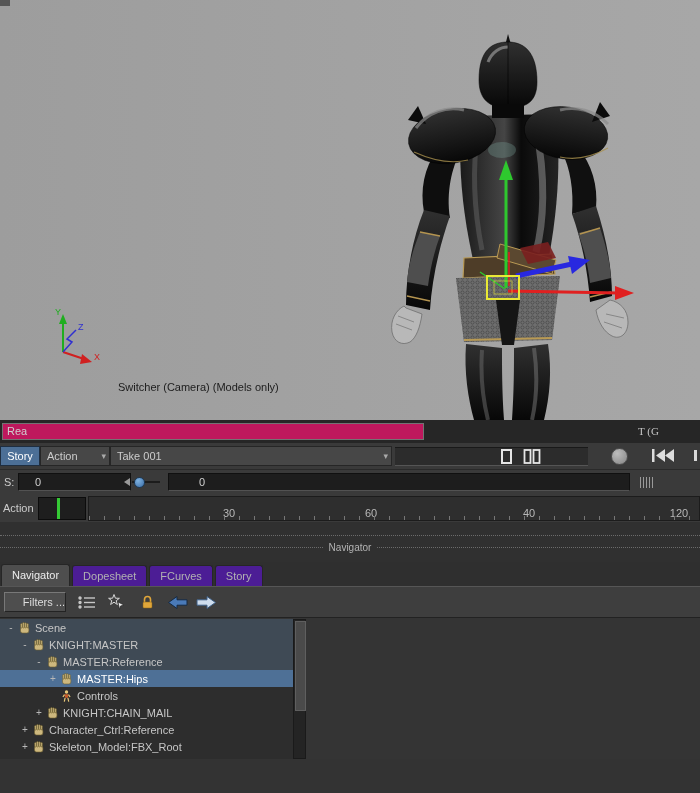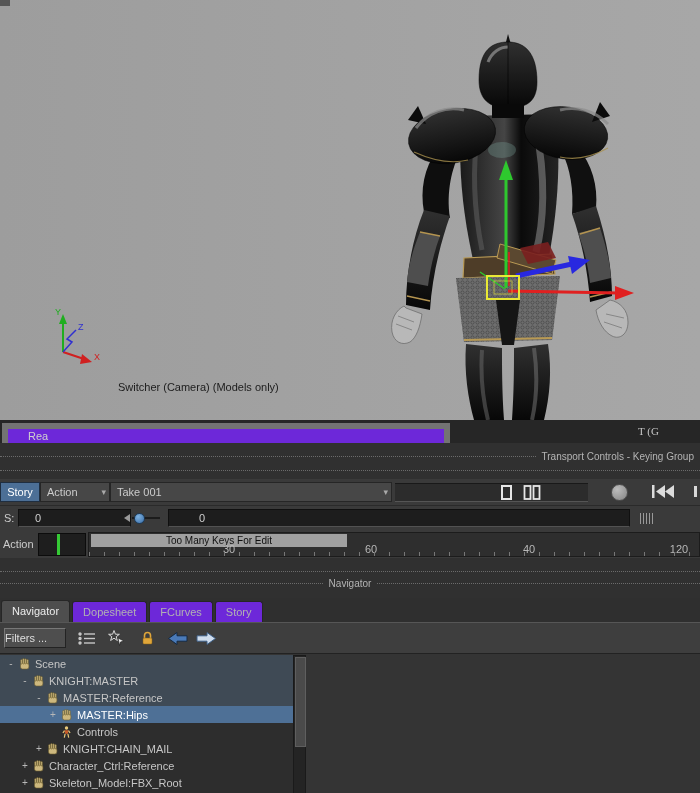--- a/index.html
+++ b/index.html
@@ -7,22 +7,22 @@
        font-family:"Liberation Sans",sans-serif;font-size:11px;color:#c8c8c8;user-select:none;}
 
   
   .viewport{position:relative;height:420px;background:linear-gradient(to right,#9d9d9d,#a7a7a7);overflow:hidden;}
   .viewport::before{content:"";position:absolute;left:0;top:0;width:10px;height:6px;background:#565656;}
   .viewport svg{position:absolute;left:0;top:0;}
   .vp-caption{position:absolute;left:118px;top:381px;color:#1c1c1c;font-size:11px;}
 
   
   .field-row{position:relative;height:23px;background:#262626;}
-  .left-field{position:absolute;left:2px;top:3px;width:416px;height:15px;background:#6d28d9;
-              border:6px solid #737373;color:#cfcfcf;line-height:15px;padding-left:20px;}
+  .left-field{position:absolute;left:2px;top:3px;width:416px;height:15px;background:#be185d;
+              border:1px solid #737373;color:#cfcfcf;line-height:15px;padding-left:4px;}
   .right-lbl{position:absolute;left:638px;top:5px;color:#c6c6c6;font-family:Liberation Serif, serif;}
 
   
   .sep-block{position:relative;background:#303030;}
   .sep-transport{height:36px;}
   .sep-navigator{height:40px;}
   .dotline{border-top:1px dotted #6b6b6b;height:0;flex:1;}
   .dotline.full{position:absolute;left:0;right:0;}
   .sep-row{position:absolute;left:0;right:0;display:flex;align-items:center;}
   .sep-label{font-size:10px;color:#b4b4b4;margin:0 6px;white-space:nowrap;}
@@ -67,28 +67,28 @@
   .playhead{position:absolute;left:18px;top:0;width:3px;height:100%;background:#35c935;}
   .ruler{position:absolute;left:88px;top:1px;width:610px;height:23px;background:#2e2e2e;border:1px solid #1c1c1c;}
   .ruler::after{content:"";position:absolute;left:0;right:0;bottom:0;height:4px;
                 background:repeating-linear-gradient(to right,#777 0 1px,transparent 1px 15px);}
   .keys-band{position:absolute;left:2px;top:1px;width:256px;height:13px;background:#a0a0a0;color:#101010;
              font-size:10px;text-align:center;line-height:13px;}
   .tick-label{position:absolute;bottom:1px;width:36px;text-align:center;color:#b8b8b8;font-size:11px;}
 
   
   .tab-bar{position:relative;height:24px;background:#2f2f2f;display:flex;align-items:flex-end;padding-left:1px;}
-  .tab{height:20px;line-height:20px;padding:0 10px;background:#6d28d9;color:#b2b2b2;margin-right:2px;
+  .tab{height:20px;line-height:20px;padding:0 10px;background:#4c1d95;color:#b2b2b2;margin-right:2px;
        border:1px solid #262626;border-bottom:none;border-radius:3px 3px 0 0;}
   .tab.active{background:#4e4e4e;color:#ececec;height:21px;line-height:21px;}
 
   
   .filters-bar{position:relative;height:31px;background:#3e3e3e;border-top:1px solid #565656;
                display:flex;align-items:center;gap:12px;padding-left:4px;box-sizing:border-box;}
-  .filters-btn{width:60px;height:18px;line-height:18px;text-align:left;background:#4e4e4e;color:#dddddd;
+  .filters-btn{width:60px;height:18px;line-height:18px;text-align:right;background:#4e4e4e;color:#dddddd;
                border:1px solid #232323;border-top-color:#787878;border-left-color:#787878;}
   .fic{display:flex;align-items:center;}
 
   
   .tree-section{position:relative;height:141px;background:#343434;border-top:1px solid #222;}
   .tree-panel{position:absolute;left:0;top:1px;width:293px;height:140px;background:#2d2d2d;overflow:hidden;}
   .tree-row{display:flex;align-items:center;height:17px;white-space:nowrap;color:#c6c6c6;}
   .tree-row.path{background:#3f4a55;}
   .tree-row.selected{background:#4e7096;color:#ffffff;}
   .indent{display:inline-block;height:1px;}
@@ -197,27 +197,20 @@
       </g>
     </svg>
     <div class="vp-caption">Switcher (Camera) (Models only)</div>
   </div>
 
   <div class="field-row">
     <div class="left-field">Rea</div>
     <div class="right-lbl">T (G</div>
   </div>
 
-  <div class="sep-block sep-transport">
-    <div class="sep-row" style="top:8px;">
-      <div class="dotline"></div>
-      <span class="sep-label">Transport Controls  -  Keying Group</span>
-    </div>
-    <div class="dotline full" style="top:27px;"></div>
-  </div>
 
   <div class="toolbar">
     <div class="btn-story">Story</div>
     <div class="dropdown dd-action">
       <span>Action</span>
       <span class="dd-caret">▾</span>
     </div>
     <div class="dropdown dd-take">
       <span>Take 001</span>
       <span class="dd-caret">▾</span>
@@ -263,21 +256,20 @@
         <i></i>
       </div>
   </div>
 
   <div class="action-row">
     <span class="action-lbl">Action</span>
     <div class="frame-box">
       <div class="playhead"></div>
     </div>
     <div class="ruler">
-      <div class="keys-band">Too Many Keys For Edit</div>
     <span class="tick-label" style="left: 122px;">30</span>
         <span class="tick-label" style="left: 264px;">60</span>
         <span class="tick-label" style="left: 422px;">40</span>
         <span class="tick-label" style="left: 572px; margin-top: 14px;">120</span>
       </div>
   </div>
 
   <div class="sep-block sep-navigator">
     <div class="dotline full" style="top:13px;"></div>
     <div class="sep-row" style="top:20px;">

